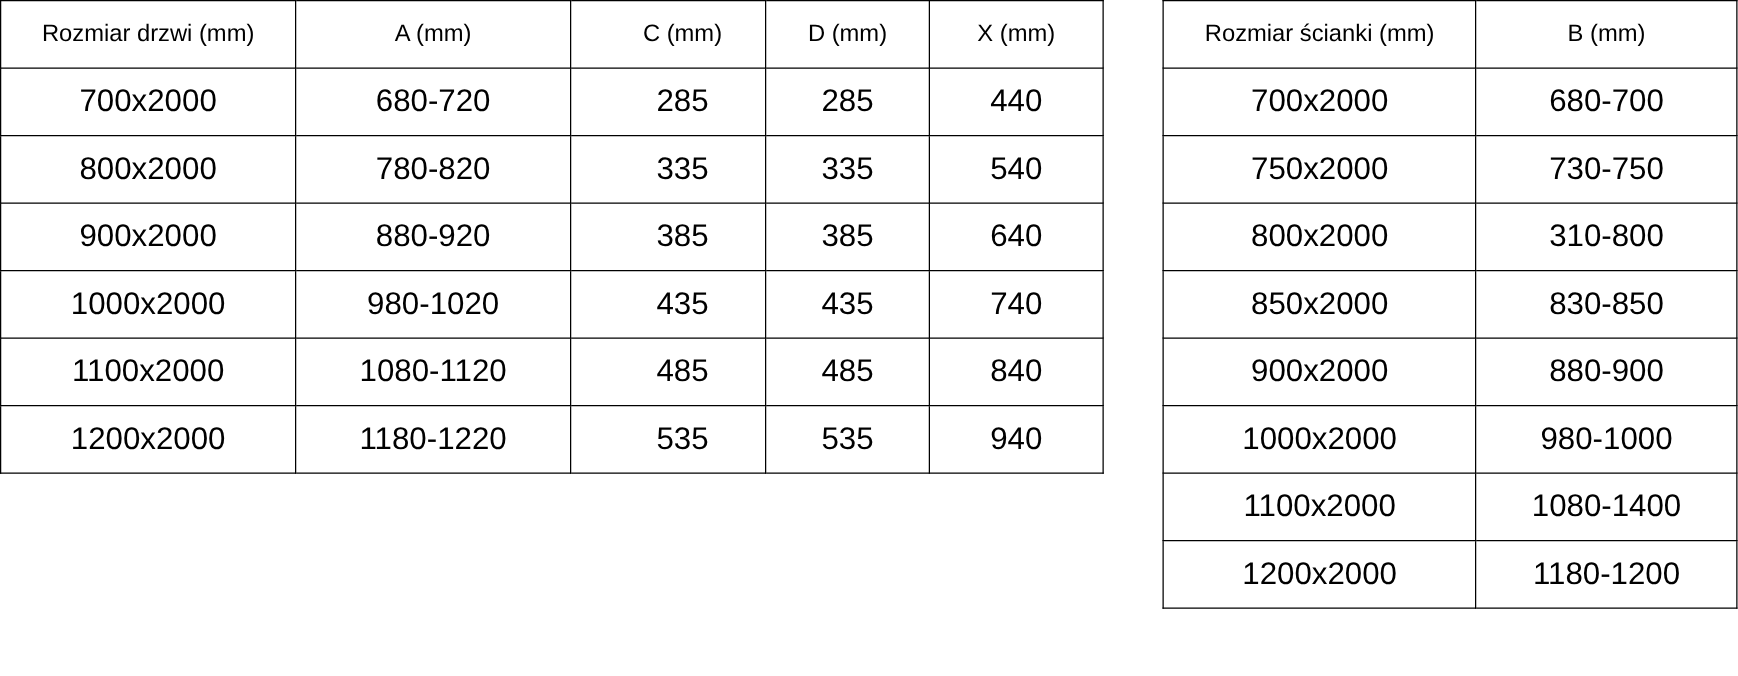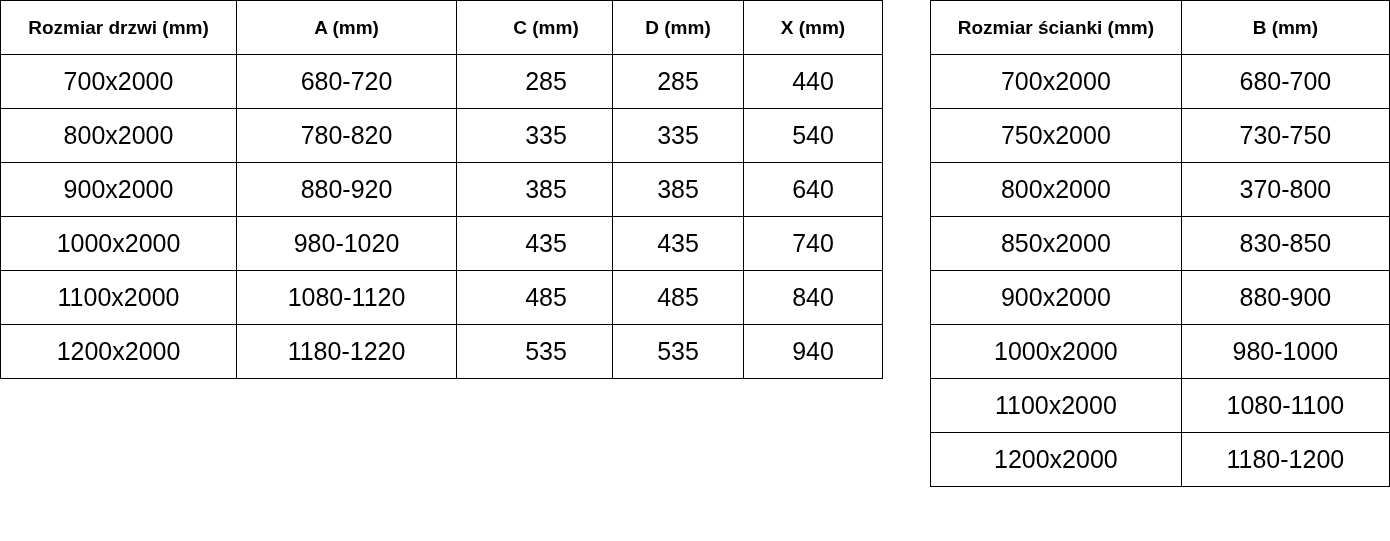--- a/index.html
+++ b/index.html
@@ -32,21 +32,21 @@
     text-align: center;
     vertical-align: middle;
     font-size: 25px;
     font-weight: normal;
     padding: 0;
     height: 53px;
     line-height: 53px;
     white-space: nowrap;
   }
   table.grid th {
-    font-weight: bold;
+    font-weight: normal;
     font-size: 19px;
   }
   
   #doors-table {
     position: absolute;
     left: 0px;
     top: 0px;
   }
   #doors-table th.c0, #doors-table td.c0 { width: 235px; }
   #doors-table th.c1, #doors-table td.c1 { width: 219px; }
@@ -135,37 +135,37 @@
       <tr>
         <td class="w0">700x2000</td>
         <td class="w1">680-700</td>
       </tr>
       <tr>
         <td class="w0">750x2000</td>
         <td class="w1">730-750</td>
       </tr>
       <tr>
         <td class="w0">800x2000</td>
-        <td class="w1">370-800</td>
+        <td class="w1">310-800</td>
       </tr>
       <tr>
         <td class="w0">850x2000</td>
         <td class="w1">830-850</td>
       </tr>
       <tr>
         <td class="w0">900x2000</td>
         <td class="w1">880-900</td>
       </tr>
       <tr>
         <td class="w0">1000x2000</td>
         <td class="w1">980-1000</td>
       </tr>
       <tr>
         <td class="w0">1100x2000</td>
-        <td class="w1">1080-1100</td>
+        <td class="w1">1080-1400</td>
       </tr>
       <tr>
         <td class="w0">1200x2000</td>
         <td class="w1">1180-1200</td>
       </tr>
     </tbody>
   </table>
 
 </div>
 

